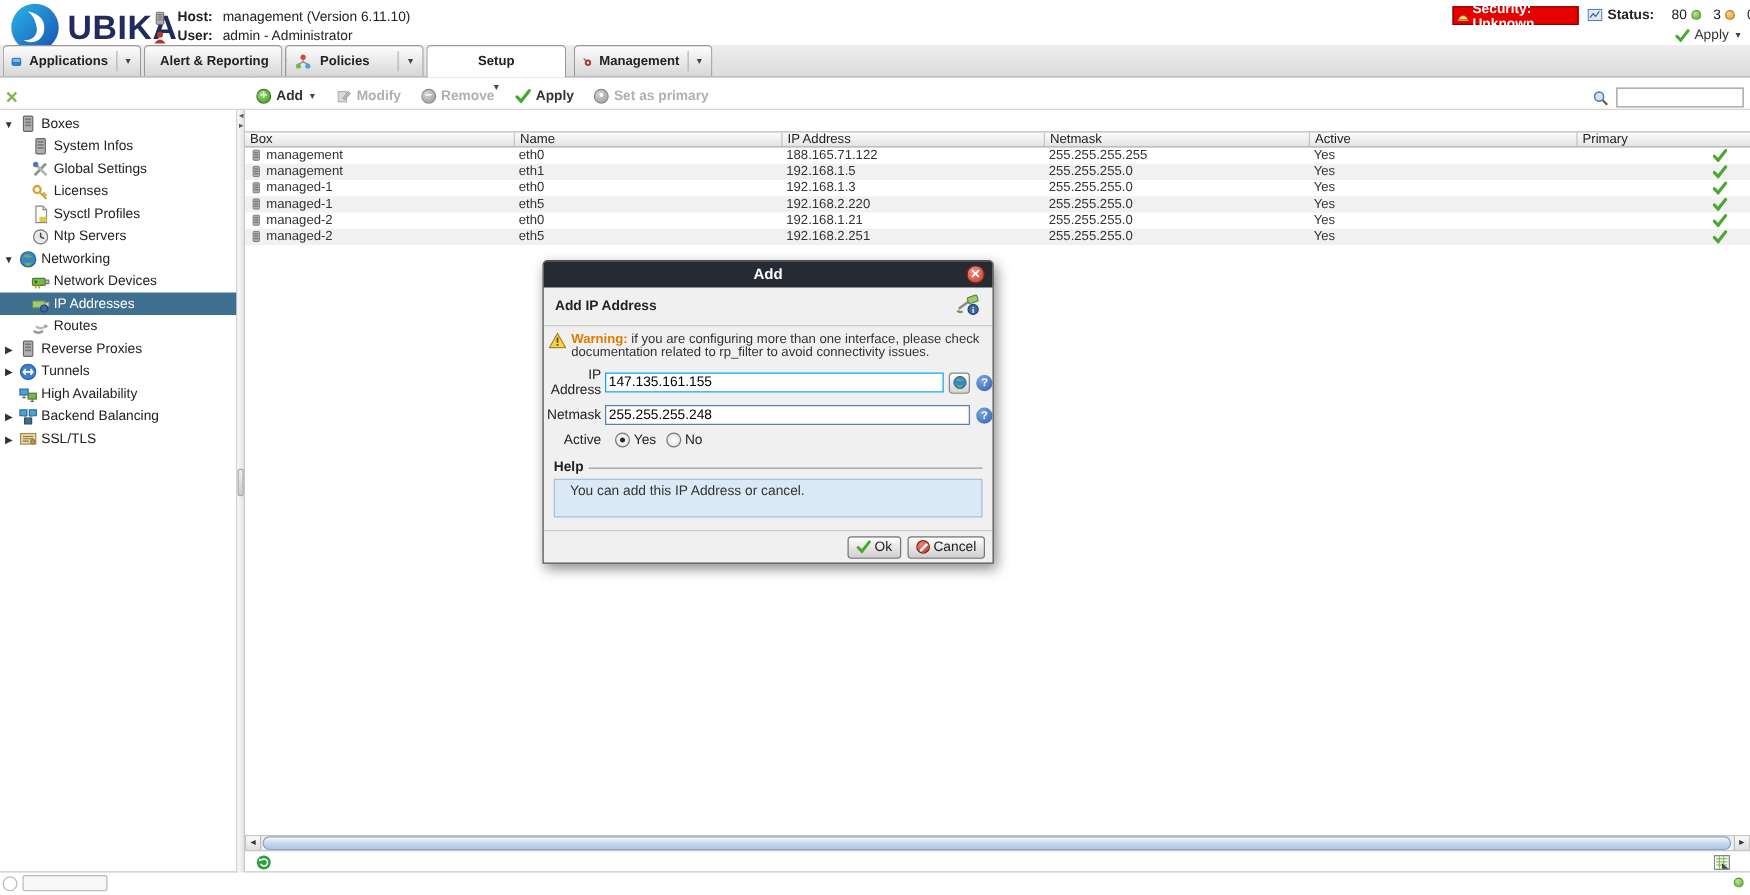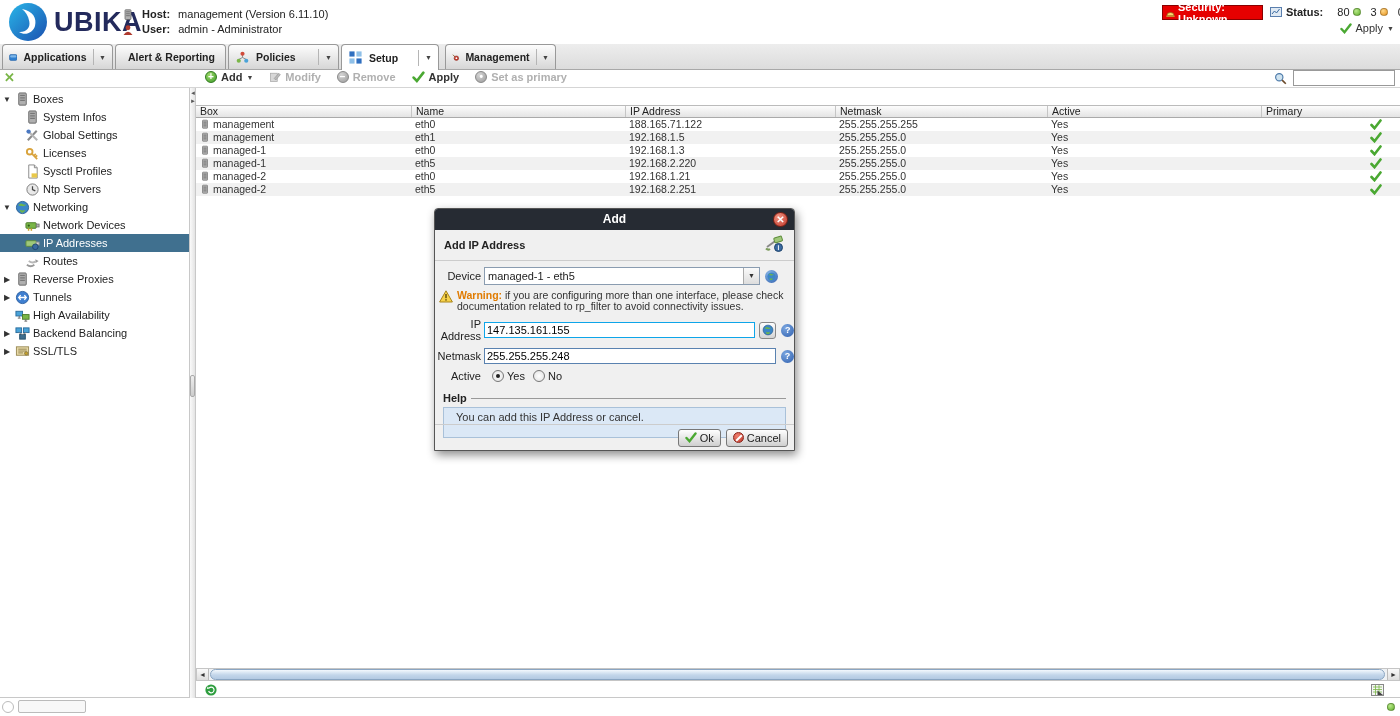--- a/index.html
+++ b/index.html
@@ -21,27 +21,27 @@
     display:flex; align-items:center; gap:3px; padding:0 3px; }
   .status-grp { position:absolute; left:1270px; top:6px; display:flex; align-items:center; gap:4px; }
   .status-grp b { margin-right:4px; }
   .cnt { display:inline-flex; align-items:center; gap:3px; margin-left:6px; }
   .dot { width:8px; height:8px; border-radius:50%; display:inline-block; border:1px solid rgba(0,0,0,.25); }
   .dot.g { background:radial-gradient(circle at 35% 30%, #b9e98a, #63b02e); }
   .dot.o { background:radial-gradient(circle at 35% 30%, #ffd98a, #e8941f); }
   .apply-top { position:absolute; right:6px; top:22px; display:flex; align-items:center; gap:4px; color:#333; cursor:pointer; }
   .caret { font-size:7px; color:#444; }
   
-  .tabbar { position:absolute; top:44px; left:0; width:1400px; height:26px;
+  .tabbar { position:absolute; top:36px; left:0; width:1400px; height:26px;
     background:linear-gradient(#ededed,#dcdcdc); border-bottom:1px solid #a8a8a8;
     display:flex; align-items:flex-end; }
   .tab { display:flex; align-items:center; gap:6px; height:25px; margin-left:2px; padding:0 6px;
     border:1px solid #999; border-bottom:none; border-radius:4px 4px 0 0;
     background:linear-gradient(#fdfdfd,#d6d6d6); width:111px; cursor:pointer; }
-  .tab.active { background:#fff; height:26px; margin-bottom:-1px; z-index:2; width:98px; }
+  .tab.active { background:#fff; height:26px; margin-bottom:-1px; z-index:2; width:112px;flex-direction:column; }
   .tab.gap { margin-left:6px; }
   .tab .tlabel { font-weight:bold; font-size:10.5px; color:#222; flex:1; white-space:nowrap; }
   .tab .tsep { width:1px; height:16px; background:#b5b5b5; }
   
   .toolbar { position:absolute; top:70px; left:0; width:1400px; height:18px; background:#fff;
     border-bottom:1px solid #d5d5d5; }
   .collapse-x { position:absolute; left:4px; top:1px; color:#7ab648; font-weight:bold; font-size:13px; line-height:13px; cursor:pointer; }
   .tb-btns { position:absolute; left:205px; top:1px; display:flex; align-items:center; gap:16px; }
   .tb-btn { display:flex; align-items:center; gap:4px; font-weight:bold; color:#333; cursor:pointer; }
   .tb-btn.disabled { color:#b0b0b0; cursor:default; }
@@ -609,34 +609,20 @@
       <svg width="20" height="19" viewBox="0 0 20 19">
         <path d="M3 12 L14 4" stroke="#8a8a8a" stroke-width="2"></path>
         <rect x="10" y="2" width="8" height="5" rx="1" fill="#9fc87a" stroke="#5e8d3c" transform="rotate(-18 14 4)"></rect>
         <path d="M2 13.5 q2 2 4 0.5" stroke="#7a9a5a" stroke-width="2" fill="none"></path>
         <circle cx="14.5" cy="12.5" r="4" fill="#3a6aa0" stroke="#20456e"></circle>
         <text x="14.5" y="15" font-size="6.5" fill="#fff" text-anchor="middle" font-weight="bold">i</text>
       </svg>
     </span>
   </div>
 
-  <div class="frm-row">
-    <span class="frm-label">Device</span>
-    <span class="fake-select">
-      <span class="sval">managed-1 - eth5</span>
-      <span class="sarrow">▼</span>
-    </span>
-    <span class="qmark" style="background:radial-gradient(circle at 35% 30%, #8ab8e8, #2f5fae);">
-      <svg width="11" height="11" viewBox="0 0 16 16" style="margin-top:1px;">
-          <circle cx="8" cy="8" r="6" fill="#3b86c8"></circle>
-          <path d="M4 5.5 q2.5 -2 4 -1 t3.5 0 q-1 2.5 -3.8 2 t-3.7 -1z" fill="#6db54c"></path>
-          <path d="M5 10.5 q2.8 1 5.2 0.2 q-0.8 2.6 -2.8 2.6 t-2.4 -2.8z" fill="#6db54c"></path>
-        </svg>
-    </span>
-  </div>
 
   <div class="warn">
     <svg width="14" height="13" viewBox="0 0 14 13">
       <path d="M7 0.8 L13.4 12 H0.6 Z" fill="#f7d24a" stroke="#a8841a"></path>
       <rect x="6.3" y="4" width="1.4" height="4.2" fill="#5a4608"></rect>
         <rect x="6.3" y="9.2" width="1.4" height="1.4" fill="#5a4608"></rect>
     </svg>
     <div class="wtext">
       <span class="wlabel">Warning:</span>
       <span>if you are configuring more than one interface, please check documentation related to rp_filter to avoid connectivity issues.</span>

